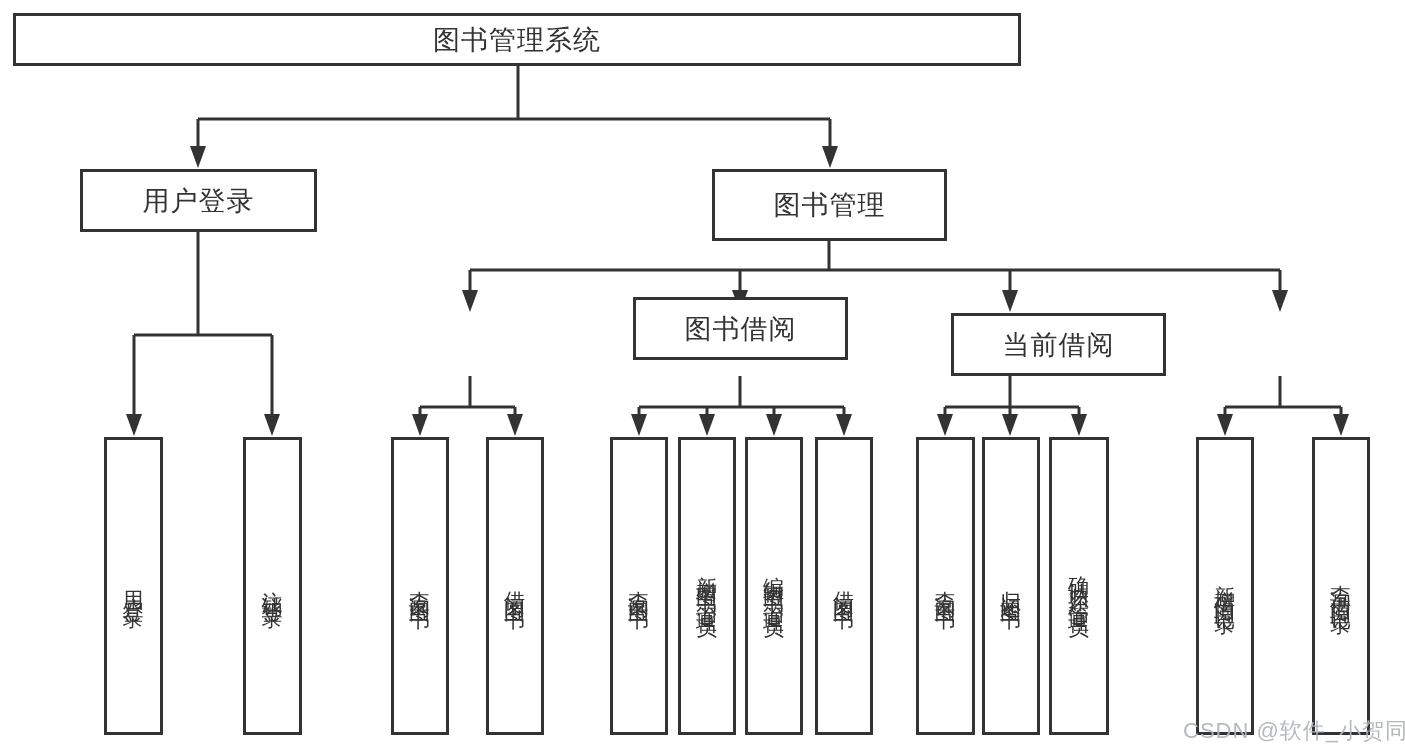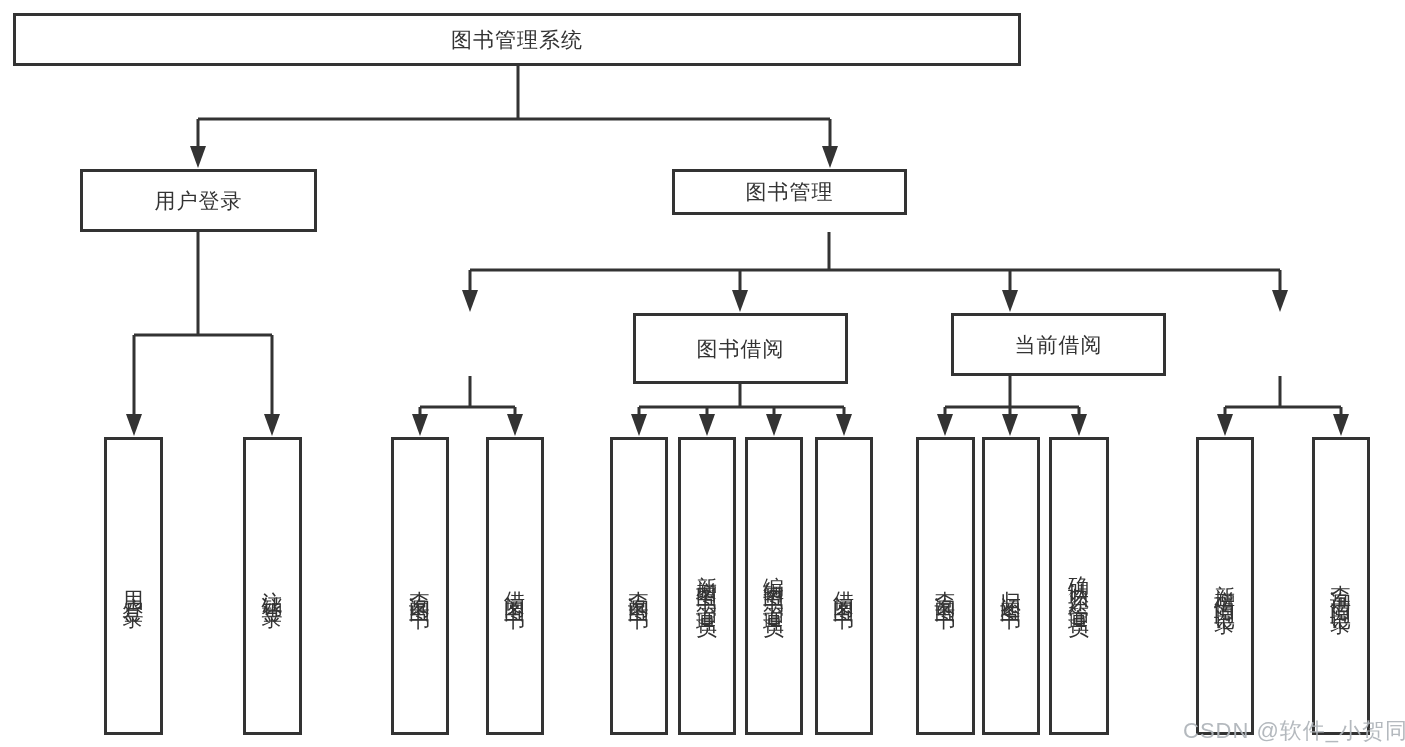--- a/index.html
+++ b/index.html
@@ -19,37 +19,37 @@
   .node, .leaf {
     position: absolute;
     box-sizing: border-box;
     border: 3px solid #333333;
     background: #ffffff;
     display: flex;
     align-items: center;
     justify-content: center;
     color: #333333;
   }
-  .node { font-size: 21px; letter-spacing: 1px; }
+  .node { font-size: 27px; letter-spacing: 1px; }
   .leaf { top: 437px; width: 58px; height: 298px; }
   .leaf .vtext {
     writing-mode: vertical-rl;
     text-orientation: mixed;
     white-space: nowrap;
     font-size: 21px;
     line-height: 1;
     letter-spacing: 6px;
     color: #333333;
   }
   
   #b-root            { left: 13px;   top: 13px;  width: 1008px; height: 53px; }
   #b-user-login      { left: 80px;   top: 169px; width: 237px;  height: 63px; }
-  #b-book-mgmt       { left: 672px;  top: 169px; width: 235px;  height: 46px; }
+  #b-book-mgmt       { left: 712px;  top: 169px; width: 235px;  height: 72px; }
   #b-new-books       { left: 363px;  top: 313px; width: 215px;  height: 63px; }
-  #b-book-borrow     { left: 633px;  top: 313px; width: 215px;  height: 71px; }
+  #b-book-borrow     { left: 633px;  top: 297px; width: 215px;  height: 63px; }
   #b-current-borrow  { left: 903px;  top: 313px; width: 215px;  height: 63px; margin-left: 48px; }
   #b-borrow-records  { left: 1173px; top: 313px; width: 215px;  height: 63px; }
   
   #l-login      { left: 104px;  width: 59px; }
   #l-logout     { left: 243px;  width: 59px; }
   #l-nb-query   { left: 391px; }
   #l-nb-borrow  { left: 486px; }
   #l-bb-query   { left: 610px; }
   #l-bb-add     { left: 678px; }
   #l-bb-edit    { left: 745px; }

